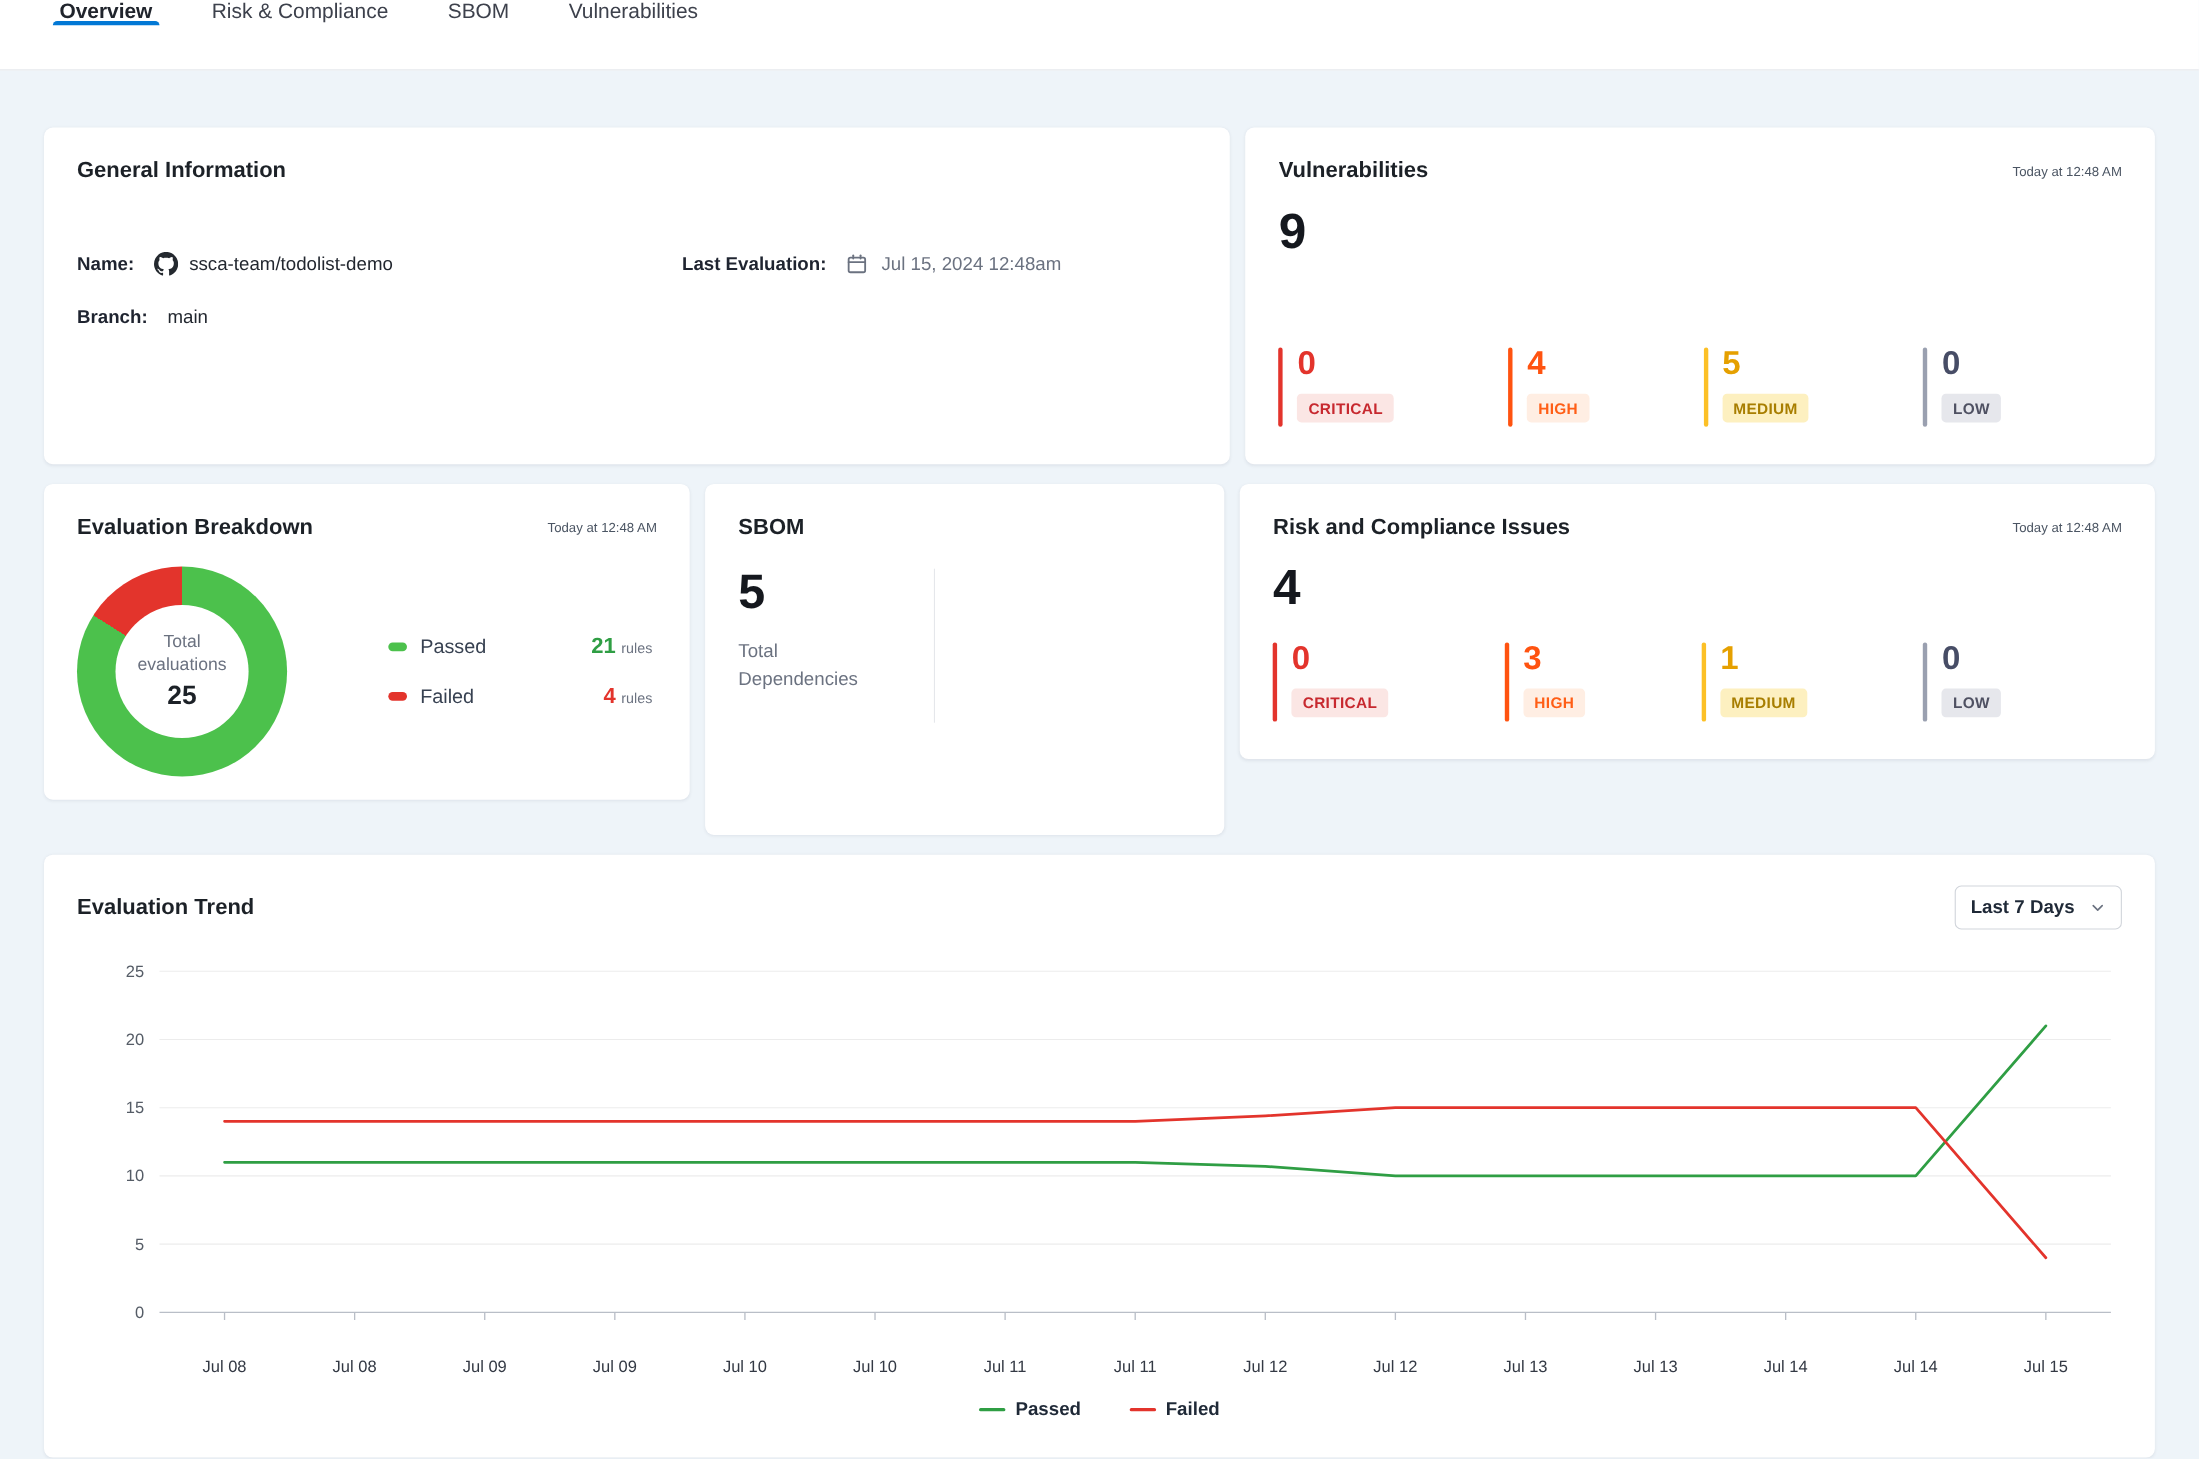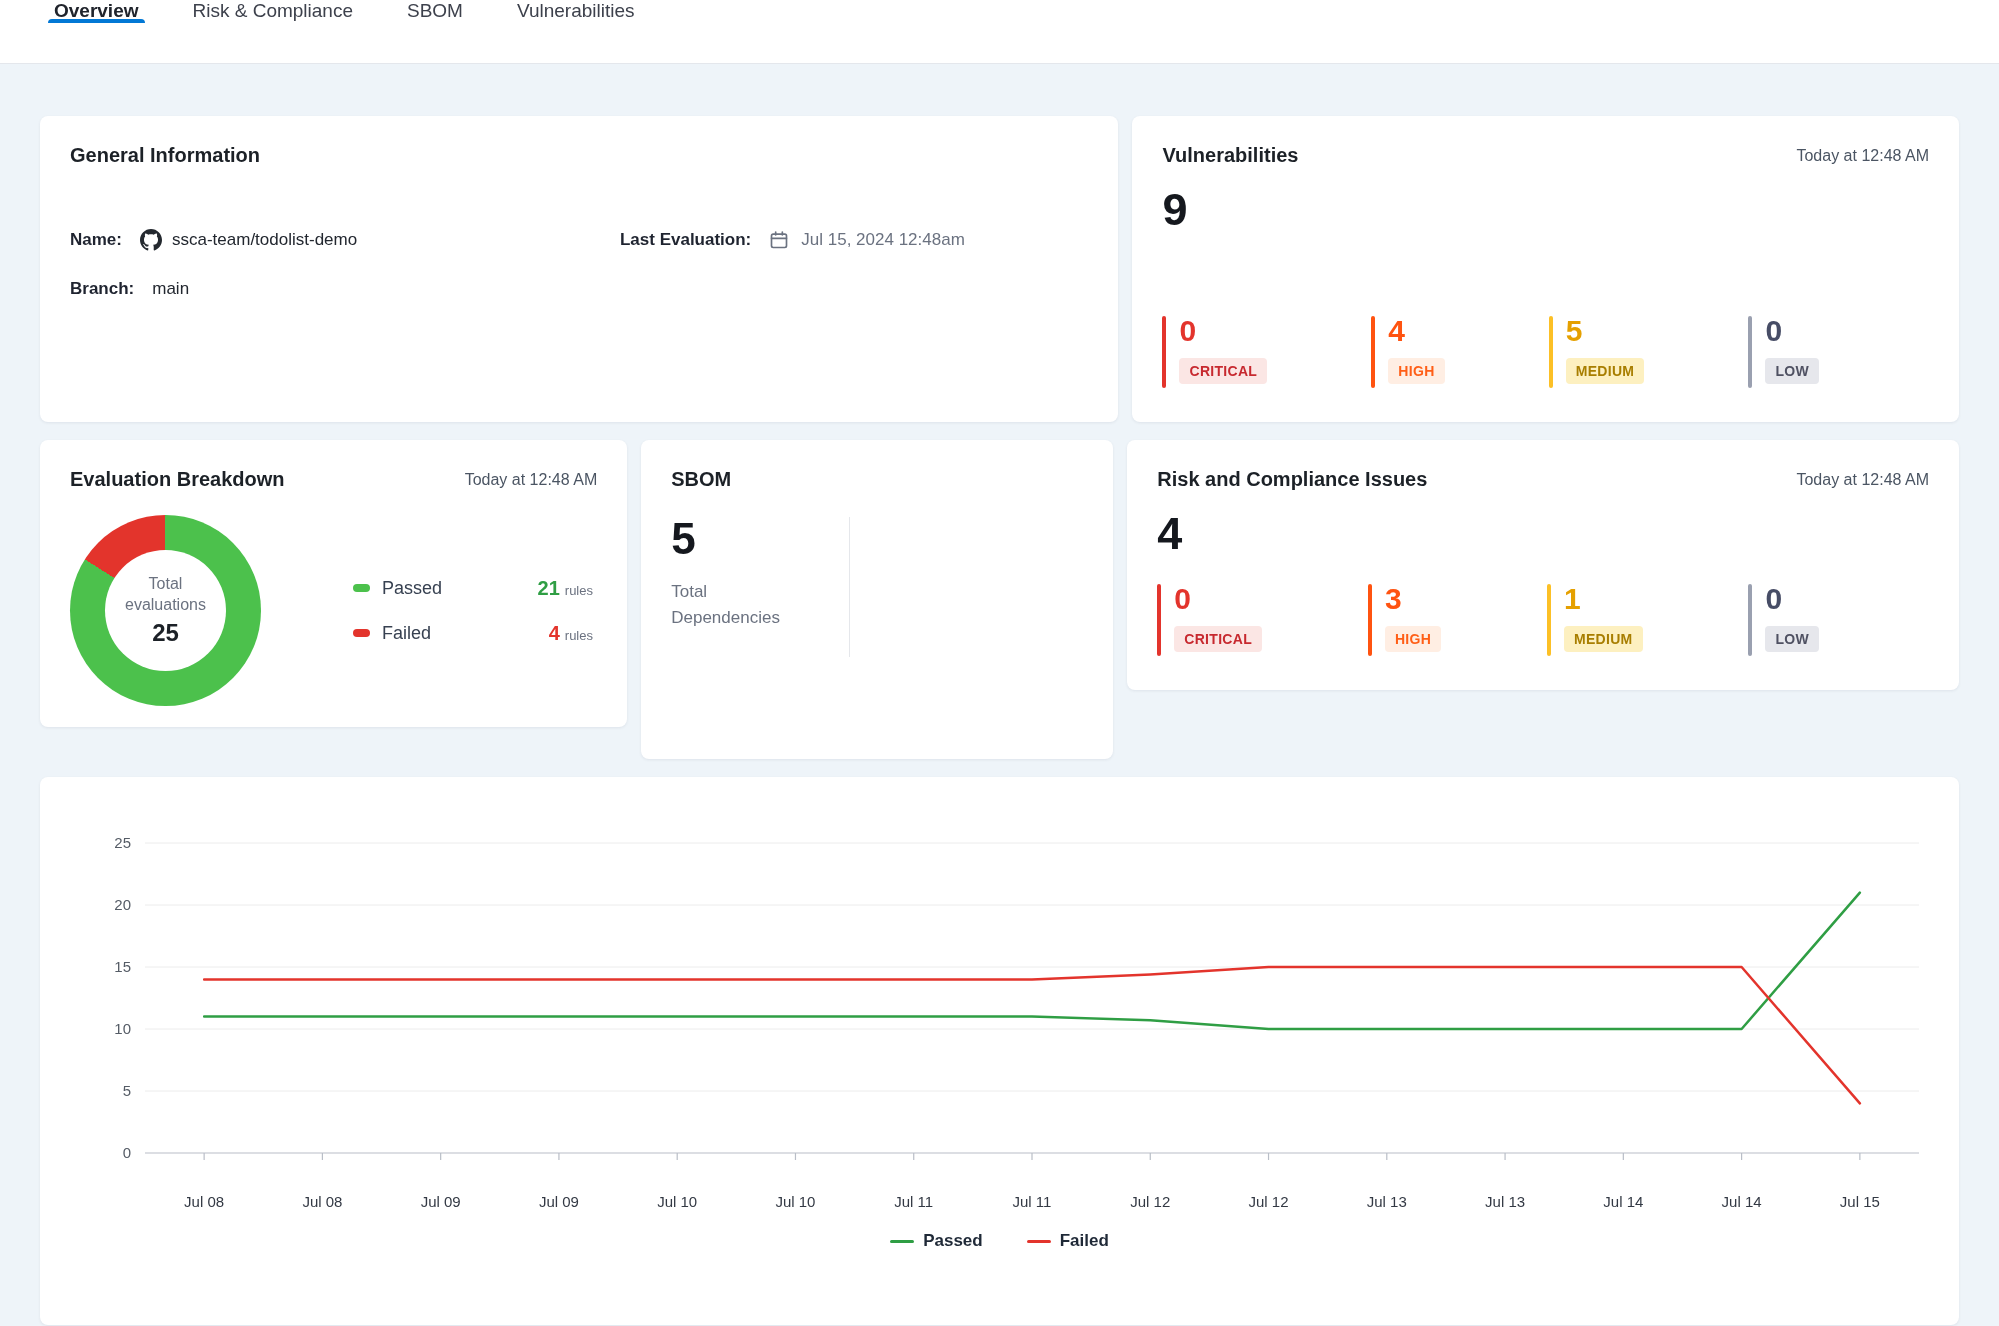--- a/index.html
+++ b/index.html
@@ -50,21 +50,21 @@
     flex-direction: column;
   }
   .card-general { flex: 0 0 56.2%; height: 306px; }
   .card-vuln    { flex: 1; height: 306px; }
   .card-eval    { flex: 0 0 30.6%; height: 287px; }
   .card-sbom    { flex: 0 0 24.6%; height: 319px; }
   .card-risk    { flex: 1; height: 250px; }
   .card-trend   { flex: 1; height: 548px; }
   .card-header { display: flex; justify-content: space-between; align-items: center; }
   .card-title { font-size: 20px; font-weight: 700; color: #1c2127; }
-  .timestamp { font-size: 16px; color: #4b5563; }
+  .timestamp { font-size: 12px; color: #4b5563; }
   
   .gi-grid {
     margin-top: 62px;
     display: grid;
     grid-template-columns: 54% 46%;
     row-gap: 28px;
     align-items: center;
   }
   .gi-item { display: flex; align-items: center; gap: 10px; font-size: 17px; }
   .gi-label { font-weight: 700; color: #1f2430; margin-right: 8px; }
@@ -343,20 +343,31 @@
             <div class="sev-count c-low">0</div>
             <span class="sev-badge b-low">LOW</span>
           </div>
         </div>
       </div>
     </section>
   </div>
 
   <div class="row">
     <section class="card card-trend">
+      <div class="card-header">
+        <h2 class="card-title">Evaluation Trend</h2>
+        <div class="range-select">
+          <span>Last 7 Days</span>
+          <span class="icon16" style="width:14px;height:14px;">
+            <svg width="14" height="14" viewBox="0 0 24 24" fill="none" stroke="#6b7280" stroke-width="2.5" stroke-linecap="round" stroke-linejoin="round">
+                <polyline points="5 9 12 16 19 9"></polyline>
+              </svg>
+          </span>
+        </div>
+      </div>
       <div class="trend-chart-wrap">
         <svg class="trend" viewBox="0 0 1859 400" preserveAspectRatio="none">
             <line x1="75" x2="1849" y1="272" y2="272" stroke="#ececec" stroke-width="1"></line>
             <line x1="75" x2="1849" y1="210" y2="210" stroke="#ececec" stroke-width="1"></line>
             <line x1="75" x2="1849" y1="148" y2="148" stroke="#ececec" stroke-width="1"></line>
             <line x1="75" x2="1849" y1="85.99999999999999" y2="85.99999999999999" stroke="#ececec" stroke-width="1"></line>
             <line x1="75" x2="1849" y1="24" y2="24" stroke="#ececec" stroke-width="1"></line>
             <text x="61" y="339" text-anchor="end" class="ytick-label">0</text>
             <text x="61" y="277" text-anchor="end" class="ytick-label">5</text>
             <text x="61" y="215" text-anchor="end" class="ytick-label">10</text>

